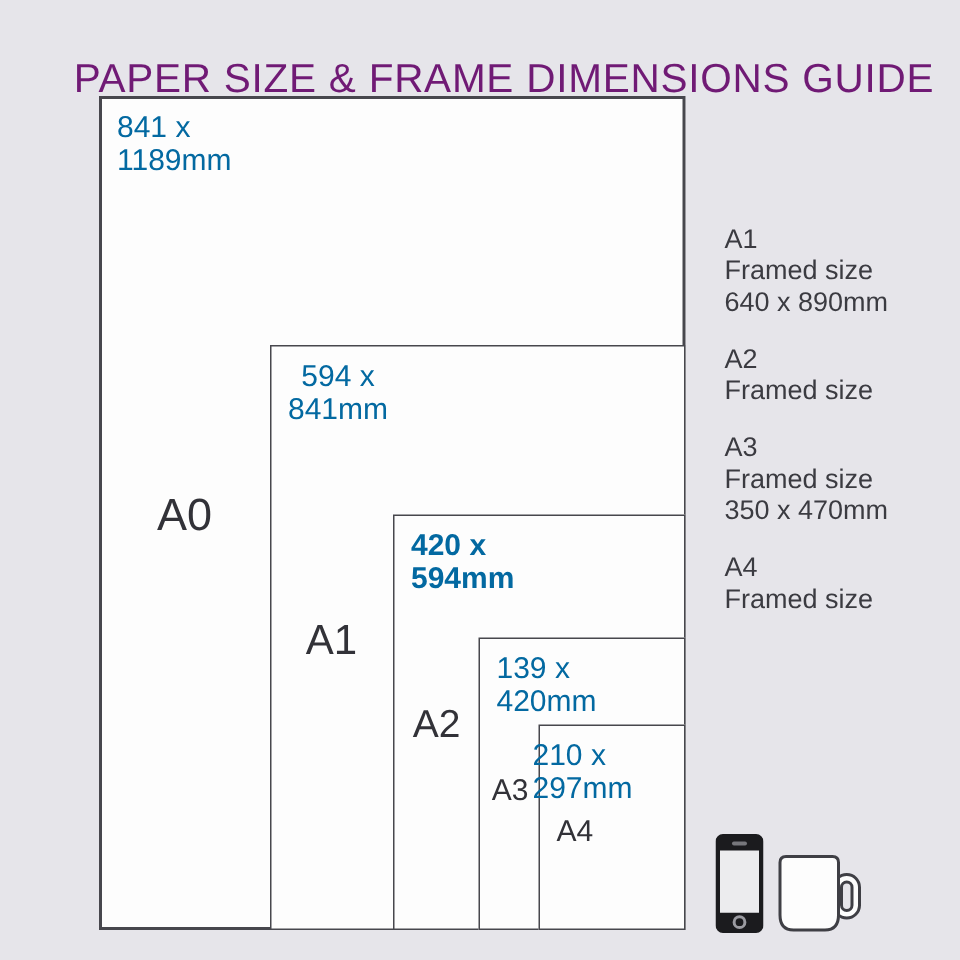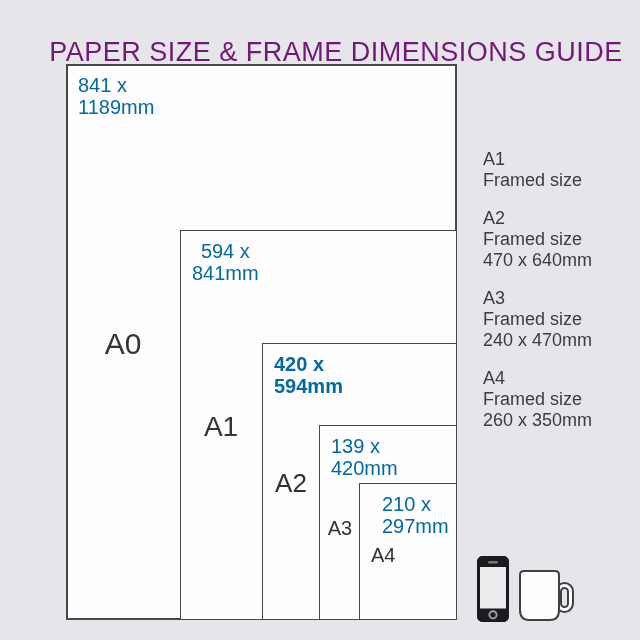--- a/index.html
+++ b/index.html
@@ -49,21 +49,21 @@
     font-size: 20px;
     line-height: 22px;
     color: #0369a1;
     white-space: nowrap;
   }
   .dim span { display: block; }
   .dim.d-a0 { left: 78px;  top: 74px;  }
   .dim.d-a1 { left: 192px; top: 240px; text-align: center; }
   .dim.d-a2 { left: 274px; top: 353px; font-weight: bold; }
   .dim.d-a3 { left: 331px; top: 435px; }
-  .dim.d-a4 { left: 382px; top: 493px; }
+  .dim.d-a4 { left: 355px; top: 493px; }
 
   .letter {
     position: absolute;
     color: #323238;
     transform: translate(-50%, -50%);
     white-space: nowrap;
   }
   .letter.l-a0 { left: 123px; top: 344px; font-size: 30px; }
   .letter.l-a1 { left: 221px; top: 427px; font-size: 28px; }
   .letter.l-a2 { left: 291px; top: 483px; font-size: 26px; }
@@ -136,35 +136,34 @@
     <div class="letter l-a1">A1</div>
     <div class="letter l-a2">A2</div>
     <div class="letter l-a3">A3</div>
     <div class="letter l-a4">A4</div>
   </div>
 
   <aside class="legend">
     <div class="legend-block">
       <div>A1</div>
       <div>Framed size</div>
+      <div>640 x 890mm</div>
     </div>
     <div class="legend-block">
       <div>A2</div>
       <div>Framed size</div>
-      <div>470 x 640mm</div>
     </div>
     <div class="legend-block">
       <div>A3</div>
       <div>Framed size</div>
-      <div>240 x 470mm</div>
+      <div>350 x 470mm</div>
     </div>
     <div class="legend-block">
       <div>A4</div>
       <div>Framed size</div>
-      <div>260 x 350mm</div>
     </div>
   </aside>
 
   <div class="scale-icons">
     <svg class="phone-svg" width="32" height="66" viewBox="0 0 32 66">
       <rect x="0.5" y="0.5" width="31" height="65" rx="4.5" fill="#1b1b1e" stroke="#1b1b1e"></rect>
       <rect x="3" y="11" width="26" height="41.5" fill="#ececee"></rect>
       <rect x="11" y="5" width="10" height="2.6" rx="1.3" fill="#77777c"></rect>
       <circle cx="16" cy="58.8" r="3.6" fill="none" stroke="#9b9ba1" stroke-width="2"></circle>
     </svg>

